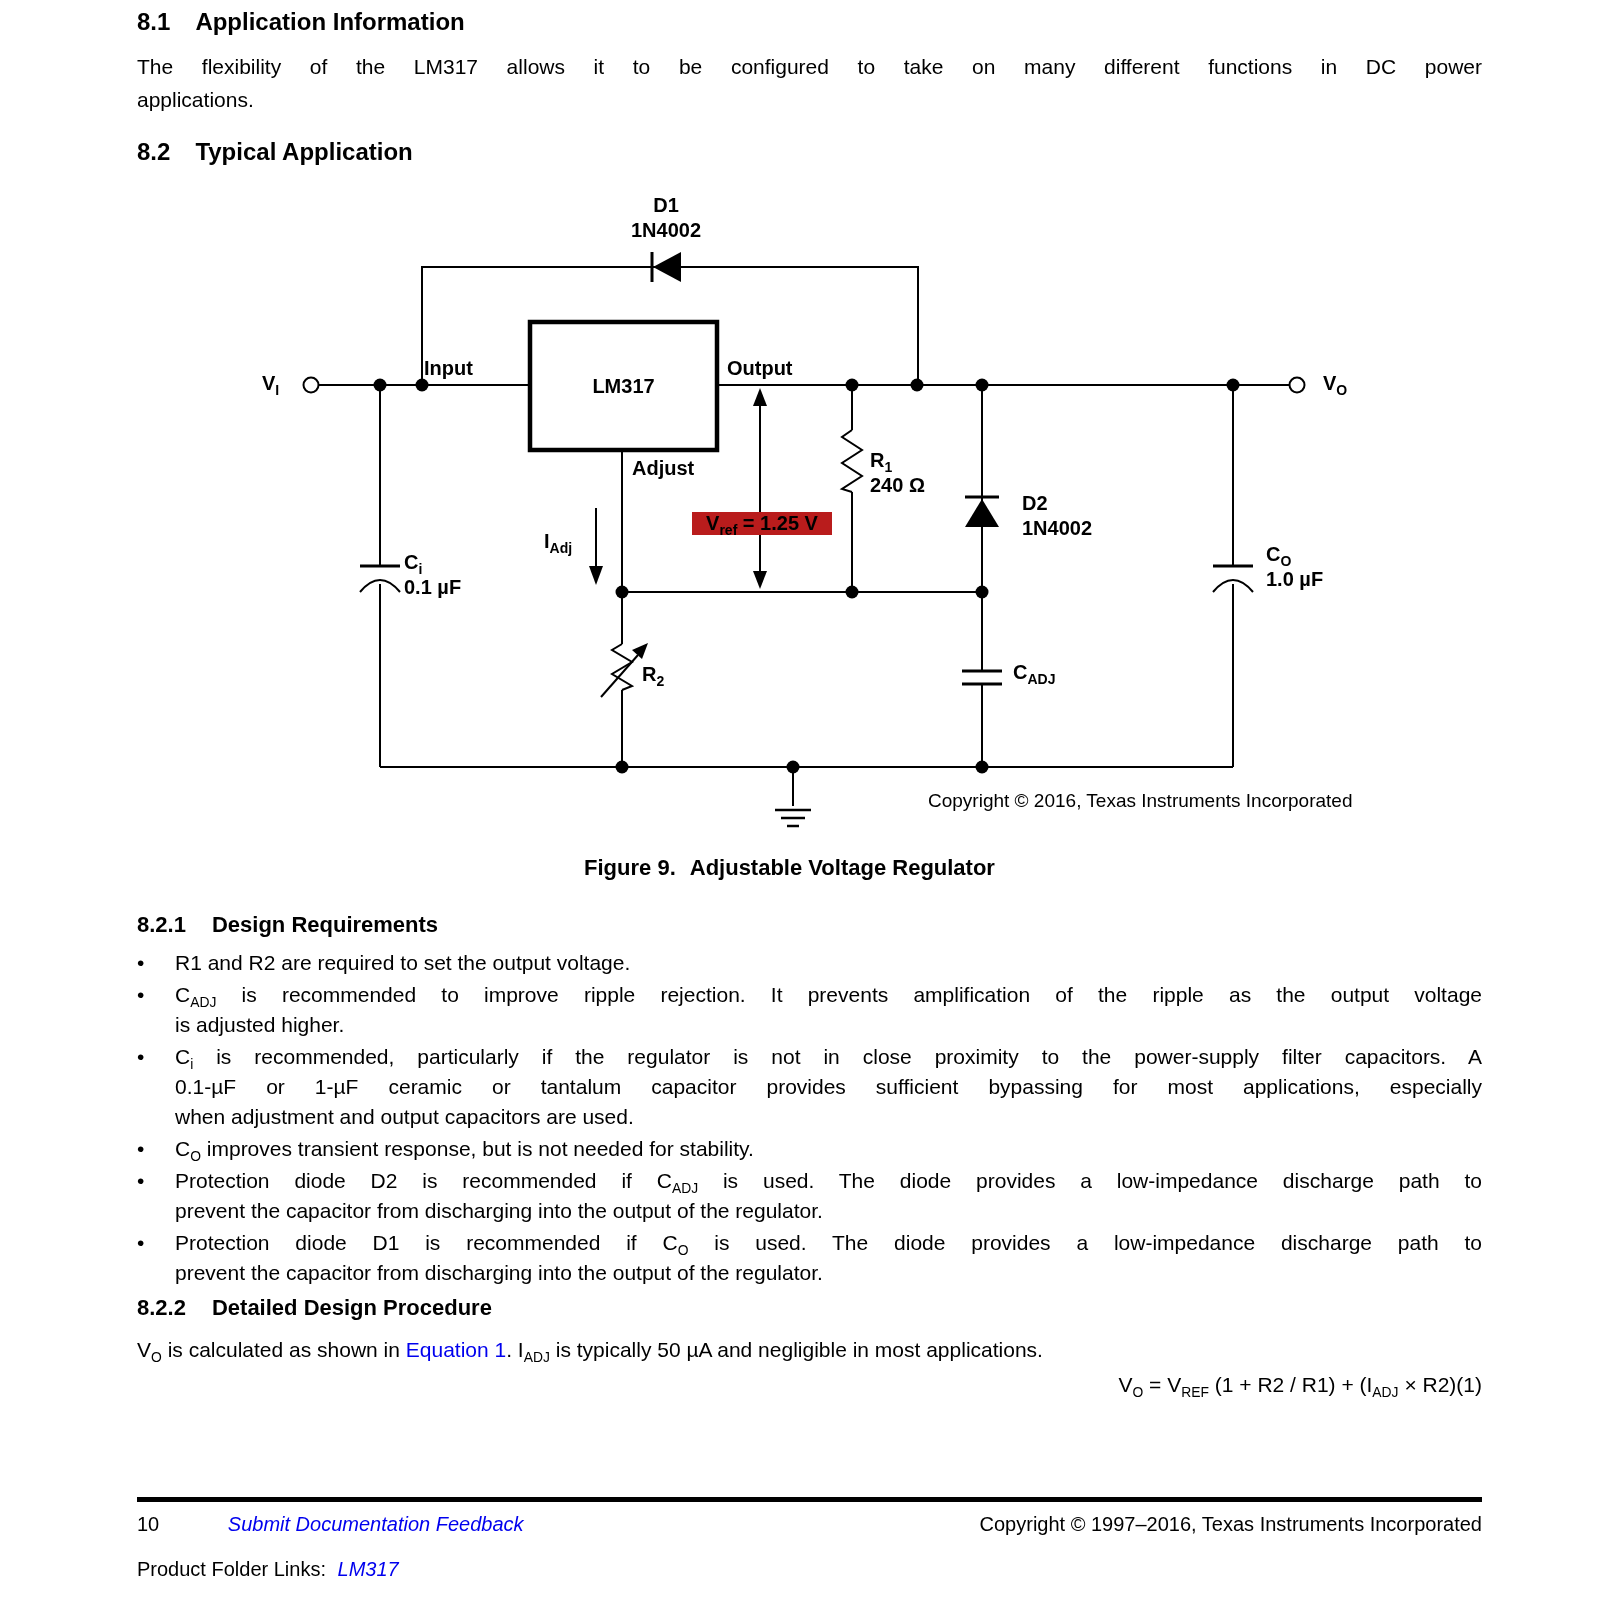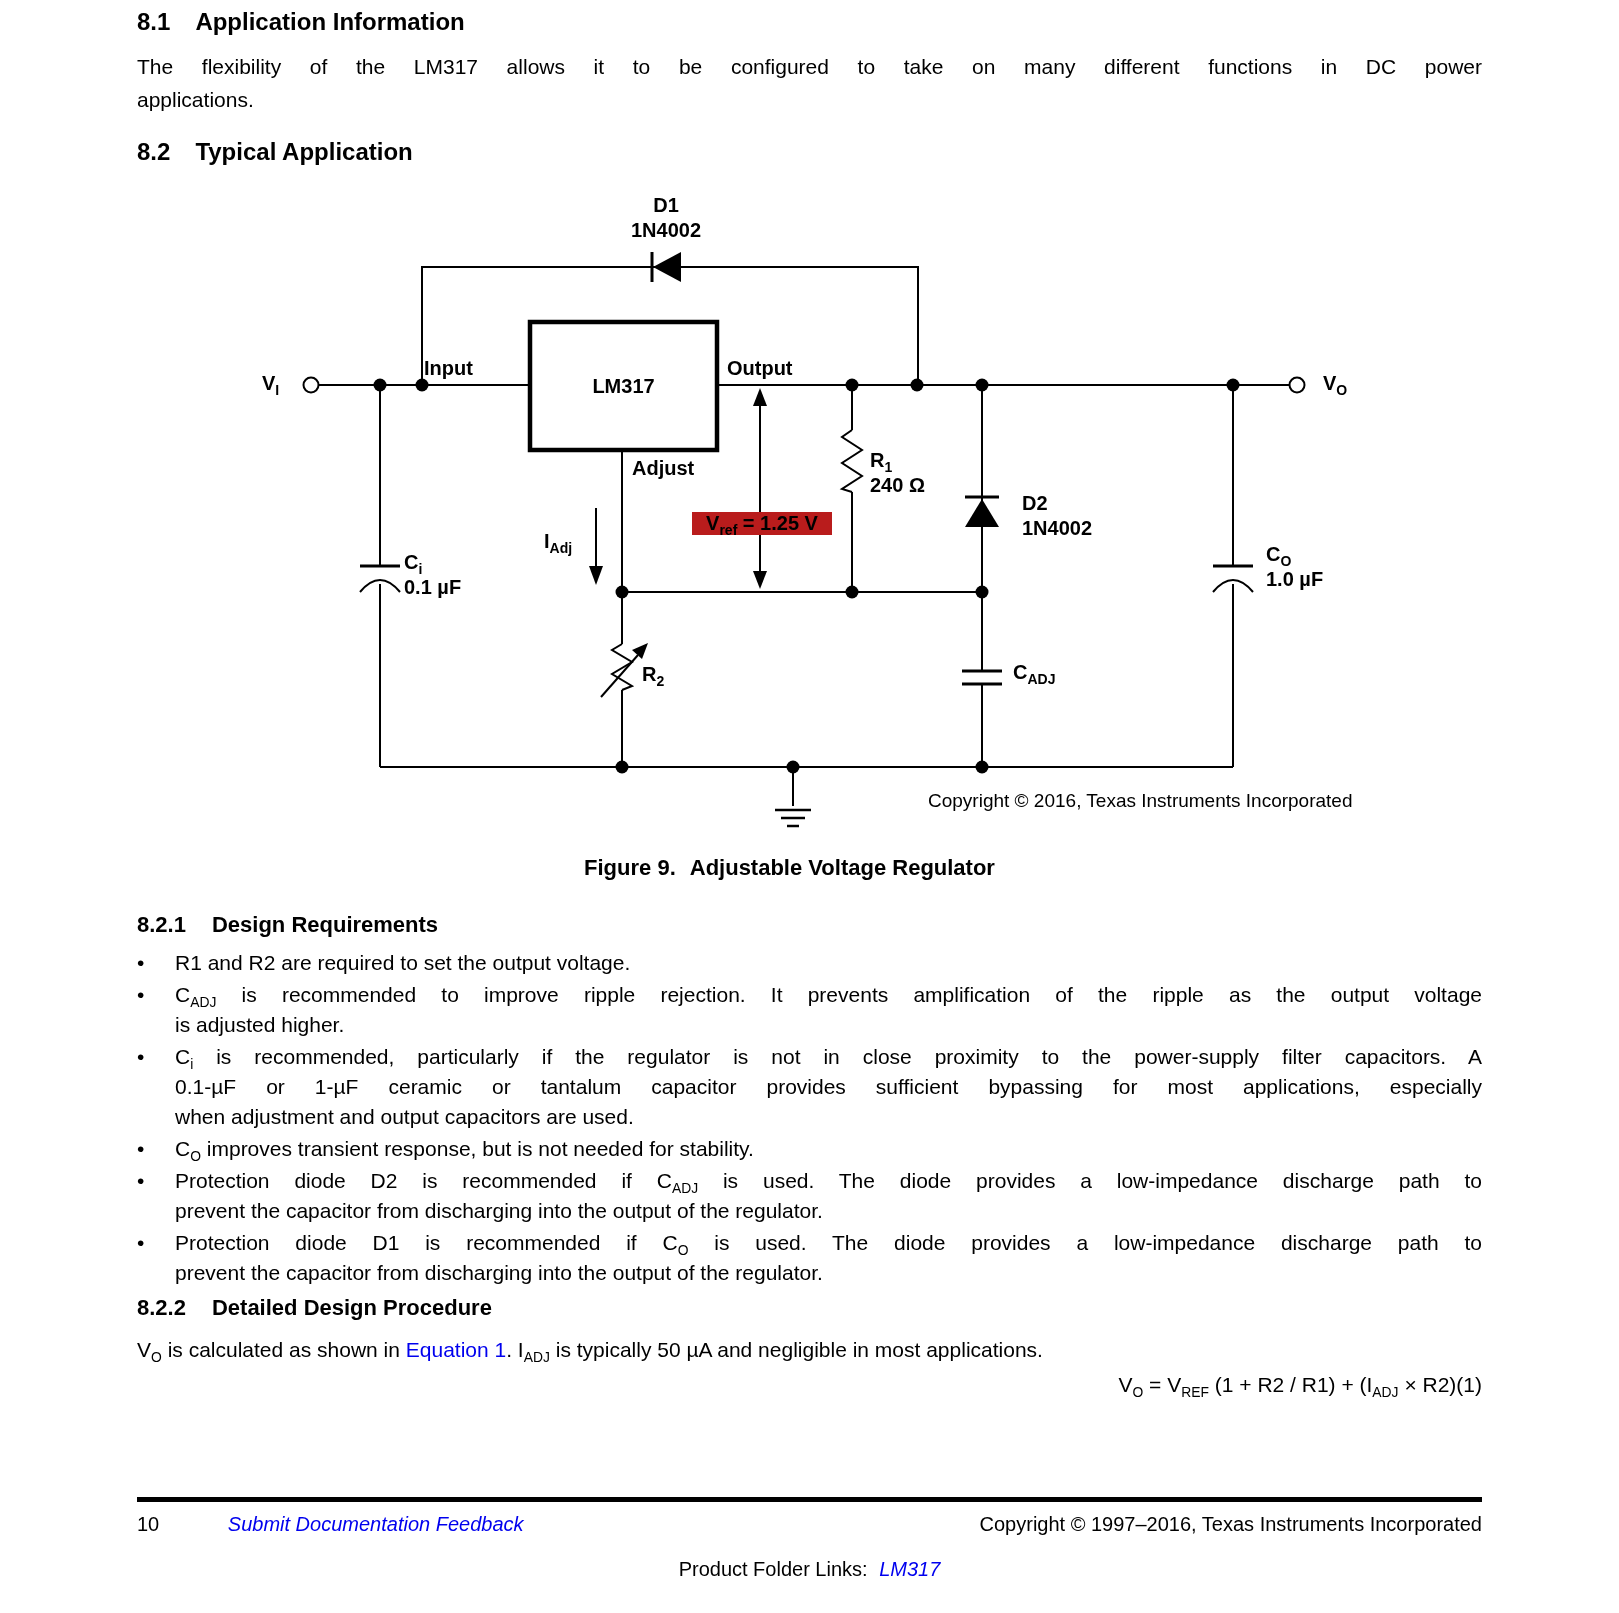--- a/index.html
+++ b/index.html
@@ -43,21 +43,21 @@
 
   
   .eqrow { display:flex; justify-content:space-between; font-size:21px; }
   .eqrow .eq { margin-left:61px; }
 
   
   .footer-rule { background:#000; height:5px; }
   .footer-row { font-size:20px; }
   .italic { font-style:italic; }
   .link { }
-  .center { text-align:center; }
+  .center { }
 </style>
 </head>
 <body>
 
 <div class="abs h2" style="left:137px; top:8px;">
   <span class="h-num">8.1</span><span>Application Information</span>
 </div>
 <div class="abs bodytext" style="left:137px; top:50px; width:1345px;">
     <div class="jline"><span>The flexibility of the LM317 allows it to be configured to take on many different functions in DC power</span></div>
     <div><span>applications.</span></div>

